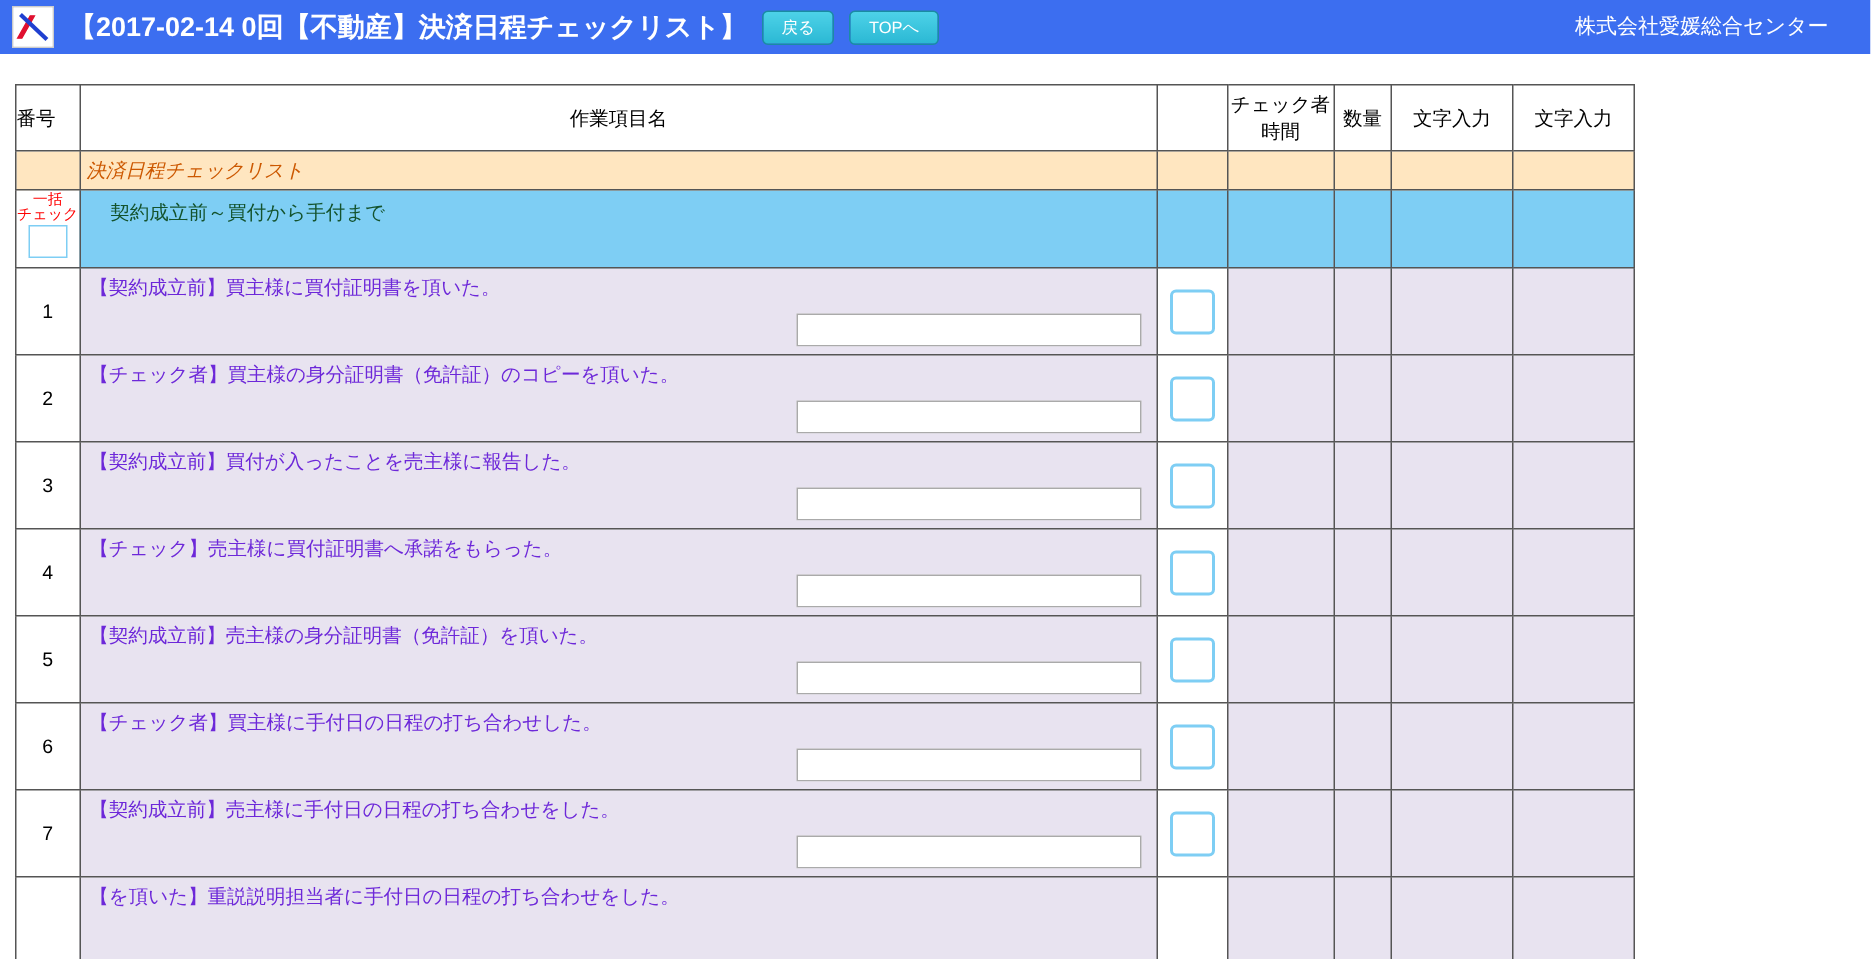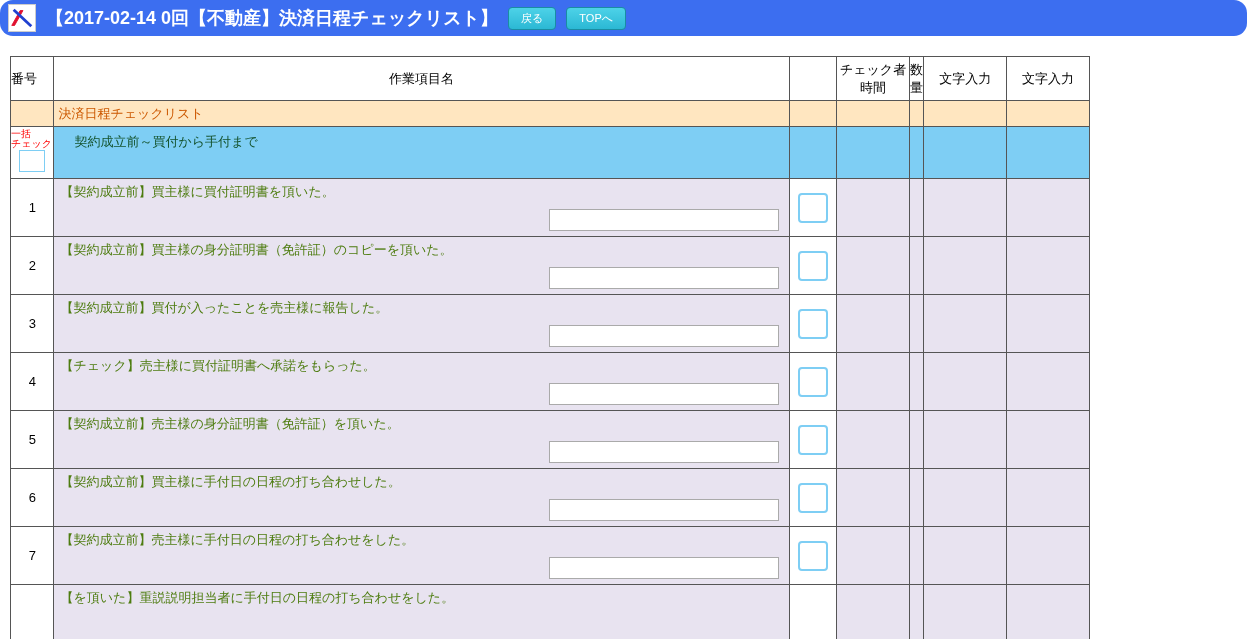--- a/index.html
+++ b/index.html
@@ -12,21 +12,20 @@
       font-size: 13px;
       background: #fff;
     }
     .header-bar {
       background: #3c6ef0;
       color: #fff;
       padding: 4px 8px;
       display: flex;
       align-items: center;
       gap: 10px;
-      border-radius: 13px;
     }
     .logo-icon {
       width: 28px;
       height: 28px;
       background: #fff;
       position: relative;
       border: 1px solid #ccc;
     }
     .logo-icon svg {
       width: 100%;
@@ -67,43 +66,45 @@
       background: #fff;
       font-weight: normal;
       text-align: center;
       height: 44px;
       font-size: 13px;
     }
     .col-num { width: 42px; text-align: left; }
     .col-item { width: 710px; }
     .col-check { width: 46px; }
     .col-checker { width: 70px; }
-    .col-qty { width: 14px; }
+    .col-qty { width: 38px; }
     .col-text1 { width: 80px; }
     .col-text2 { width: 80px; }
     .row-group-title td {
       background: #ffe6c0;
       height: 26px;
+      font-style: italic;
     }
     .row-group-title .col-item {
       padding-left: 4px;
       color: #cc5800;
     }
     .row-section td {
       background: #7ecef4;
       height: 52px;
     }
     .row-section .col-item {
       padding-left: 20px;
       color: #14532d;
       vertical-align: top;
       padding-top: 6px;
     }
     .bulk-check-cell {
       vertical-align: top !important;
+      text-align: center;
       padding-top: 2px !important;
       background: #fff !important;
     }
     .bulk-label {
       color: #ff0000;
       font-size: 10px;
       line-height: 1;
       display: block;
     }
     .bulk-check-box {
@@ -120,21 +121,21 @@
     .task-row .col-num {
       text-align: center;
       background: #fff;
     }
     .task-row .col-item {
       padding: 4px 6px 4px 6px;
       vertical-align: top;
     }
     .task-text {
       display: block;
-      color: #4d7c0f;
+      color: #6d28d9;
       margin-bottom: 6px;
     }
     .task-input {
       width: 230px;
       height: 22px;
       border: 1px solid #aaa;
       padding: 2px 4px;
       font-family: inherit;
       float: right;
       margin-right: 4px;
@@ -170,20 +171,21 @@
   <div class="logo-icon">
     <svg viewBox="0 0 28 28">
       <rect x="0" y="0" width="28" height="28" fill="#fff"></rect>
       <path d="M3 22 L12 6 L15 6 L6 22 Z" fill="#e01030" stroke="#e01030" stroke-width="1"></path>
       <path d="M5 5 L24 23" stroke="#2040d0" stroke-width="3" fill="none"></path>
     </svg>
   </div>
   <span class="page-title">【2017-02-14 0回【不動産】決済日程チェックリスト】</span>
   <button class="btn">戻る</button>
   <button class="btn">TOPへ</button>
+  <span class="company-name">株式会社愛媛総合センター</span>
 </div>
 
 <div class="main-area">
   <table class="checklist">
     <thead>
       <tr>
         <th class="col-num">番号</th>
         <th class="col-item">作業項目名</th>
         <th class="col-check"></th>
         <th class="col-checker" style="white-space:pre-line;margin-left:16px;">チェック者
@@ -229,21 +231,21 @@
           </td>
           <td></td>
           <td></td>
           <td></td>
           <td></td>
         </tr>
         <tr class="task-row">
           <td class="col-num">2</td>
           <td class="col-item">
             <div class="item-inner">
-              <span class="task-text">【契約成立前】買主様の身分証明書（免許証）のコピーを頂いた。</span>
+              <span class="task-text">【チェック者】買主様の身分証明書（免許証）のコピーを頂いた。</span>
               <input type="text" class="task-input" style="">
             </div>
           </td>
           <td class="col-check col-check-cell">
             <div class="check-box"></div>
           </td>
           <td></td>
           <td></td>
           <td></td>
           <td></td>
@@ -293,21 +295,21 @@
           </td>
           <td></td>
           <td></td>
           <td></td>
           <td></td>
         </tr>
         <tr class="task-row">
           <td class="col-num">6</td>
           <td class="col-item">
             <div class="item-inner">
-              <span class="task-text">【契約成立前】買主様に手付日の日程の打ち合わせした。</span>
+              <span class="task-text">【チェック者】買主様に手付日の日程の打ち合わせした。</span>
               <input type="text" class="task-input" style="">
             </div>
           </td>
           <td class="col-check col-check-cell">
             <div class="check-box"></div>
           </td>
           <td></td>
           <td></td>
           <td></td>
           <td></td>

